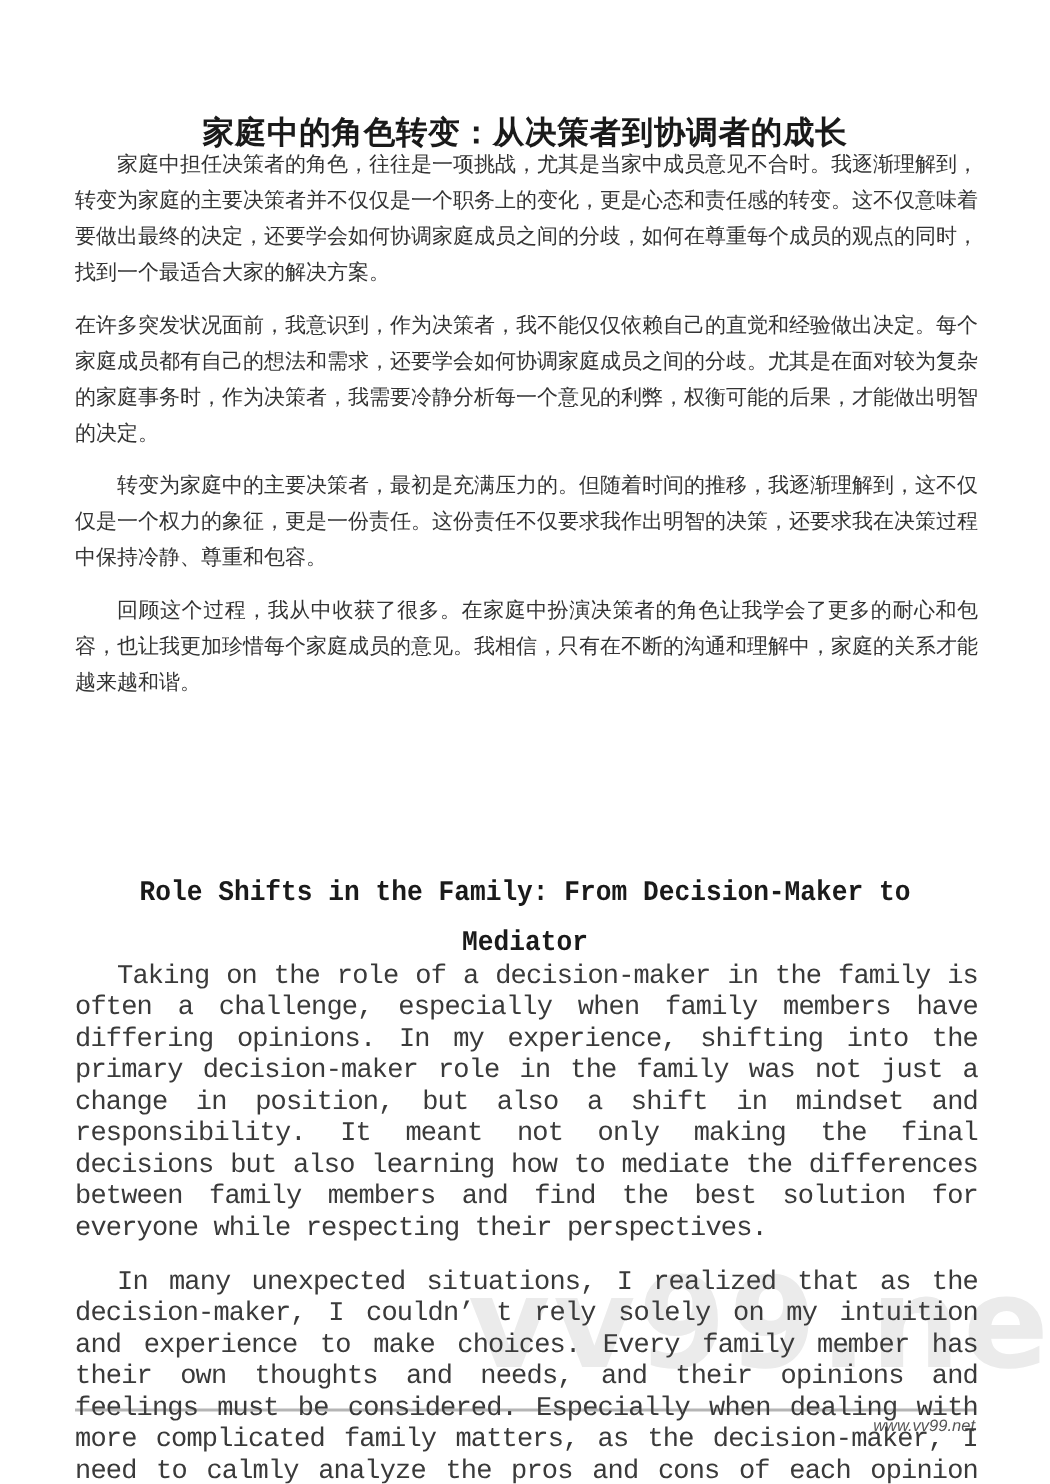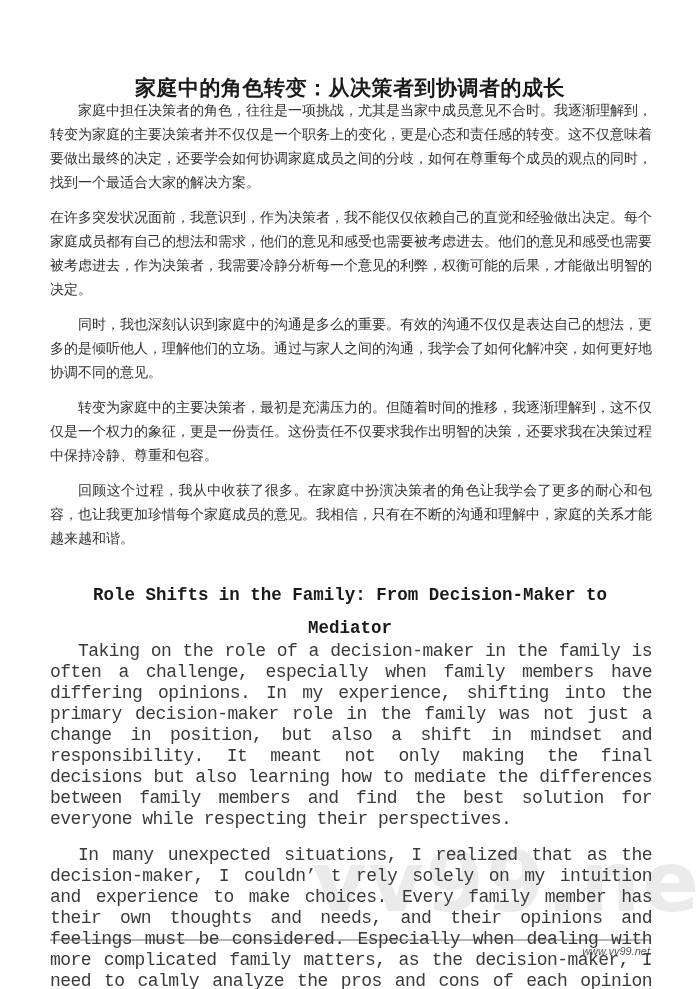--- a/index.html
+++ b/index.html
@@ -47,22 +47,21 @@
 <body>
 
 <div class="page">
   <div class="watermark">vv99.net</div>
 
   <div class="content">
     <h1 class="zh-title">家庭中的角色转变：从决策者到协调者的成长</h1>
 
     <div class="zh-body">
       <p class="indent">家庭中担任决策者的角色，往往是一项挑战，尤其是当家中成员意见不合时。我逐渐理解到，转变为家庭的主要决策者并不仅仅是一个职务上的变化，更是心态和责任感的转变。这不仅意味着要做出最终的决定，还要学会如何协调家庭成员之间的分歧，如何在尊重每个成员的观点的同时，找到一个最适合大家的解决方案。</p>
-      <p>在许多突发状况面前，我意识到，作为决策者，我不能仅仅依赖自己的直觉和经验做出决定。每个家庭成员都有自己的想法和需求，他们的意见和感受也需要被考虑进去。他们的意见和感受也需要被考虑进去，作为决策者，我需要冷静分析每一个意见的利弊，权衡可能的后果，才能做出明智的决定。</p>
-      <p class="indent">同时，我也深刻认识到家庭中的沟通是多么的重要。有效的沟通不仅仅是表达自己的想法，更多的是倾听他人，理解他们的立场。通过与家人之间的沟通，我学会了如何化解冲突，如何更好地协调不同的意见。</p>
+      <p>在许多突发状况面前，我意识到，作为决策者，我不能仅仅依赖自己的直觉和经验做出决定。每个家庭成员都有自己的想法和需求，还要学会如何协调家庭成员之间的分歧。尤其是在面对较为复杂的家庭事务时，作为决策者，我需要冷静分析每一个意见的利弊，权衡可能的后果，才能做出明智的决定。</p>
       <p class="indent">转变为家庭中的主要决策者，最初是充满压力的。但随着时间的推移，我逐渐理解到，这不仅仅是一个权力的象征，更是一份责任。这份责任不仅要求我作出明智的决策，还要求我在决策过程中保持冷静、尊重和包容。</p>
       <p class="indent">回顾这个过程，我从中收获了很多。在家庭中扮演决策者的角色让我学会了更多的耐心和包容，也让我更加珍惜每个家庭成员的意见。我相信，只有在不断的沟通和理解中，家庭的关系才能越来越和谐。</p>
     </div>
 
     <h2 class="en-title">
       <span class="line">Role Shifts in the Family: From Decision-Maker to</span>
       <span class="line">Mediator</span>
     </h2>
 
     <div class="en-body">

